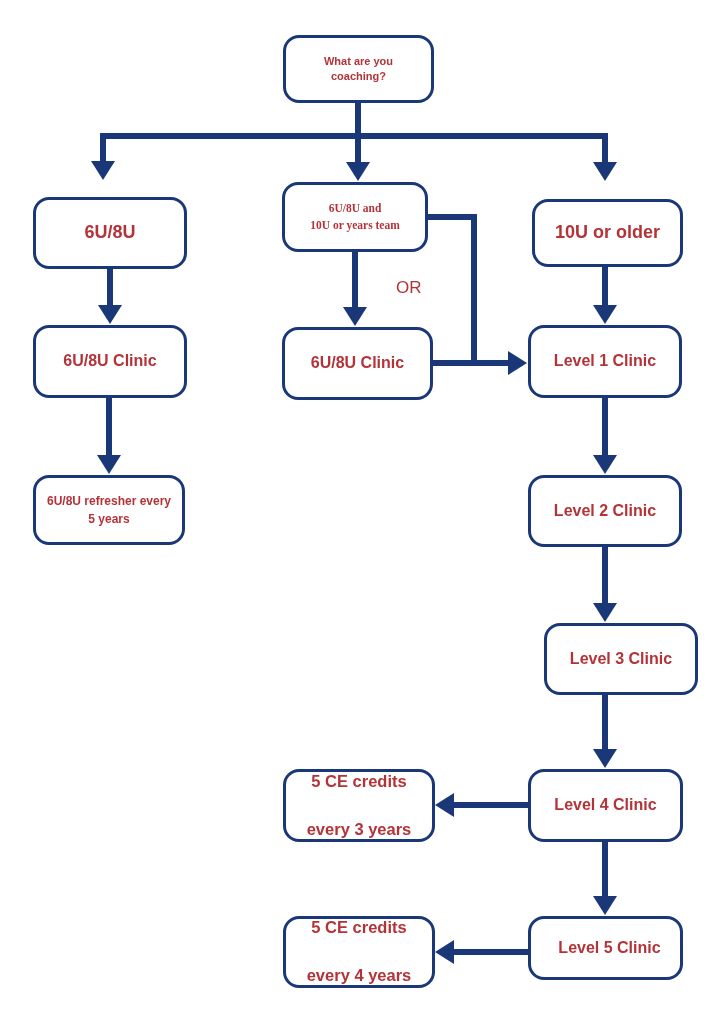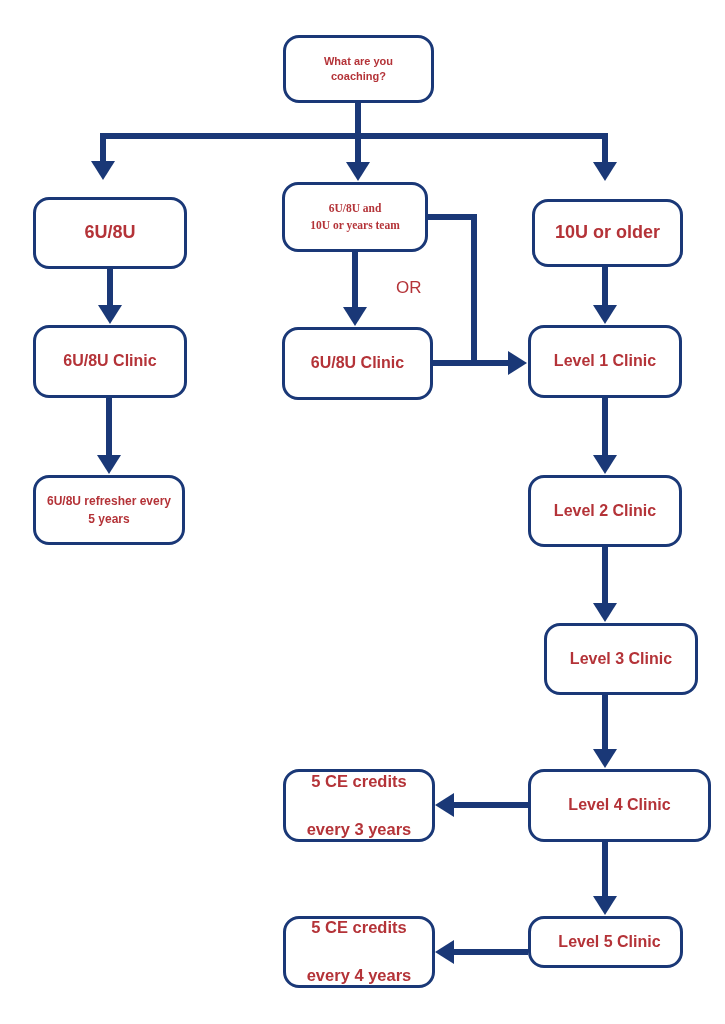--- a/index.html
+++ b/index.html
@@ -141,28 +141,28 @@
 
   <div class="node fs-clinic" style="left:528px; top:623px; width:154px; height:72px;margin-left:16px;">
     <span>Level 3 Clinic</span>
   </div>
 
   <div class="node fs-ce" style="left:283px; top:769px; width:152px; height:73px;">
     <span>5 CE credits</span>
     <span>every 3 years</span>
   </div>
 
-  <div class="node fs-clinic" style="left:528px; top:769px; width:183px; height:73px;">
+  <div class="node fs-clinic" style="left:528px; top:769px; width:155px; height:73px;">
     <span>Level 4 Clinic</span>
   </div>
 
   <div class="node fs-ce" style="left:283px; top:916px; width:152px; height:72px;">
     <span>5 CE credits</span>
     <span>every 4 years</span>
   </div>
 
-  <div class="node fs-clinic" style="left:528px; top:916px; width:155px; height:52px;padding-left:8px;">
+  <div class="node fs-clinic" style="left:528px; top:916px; width:155px; height:64px;padding-left:8px;">
     <span>Level 5 Clinic</span>
   </div>
 
   <div class="or-label">OR</div>
 
 </div>
 
 </body></html>

